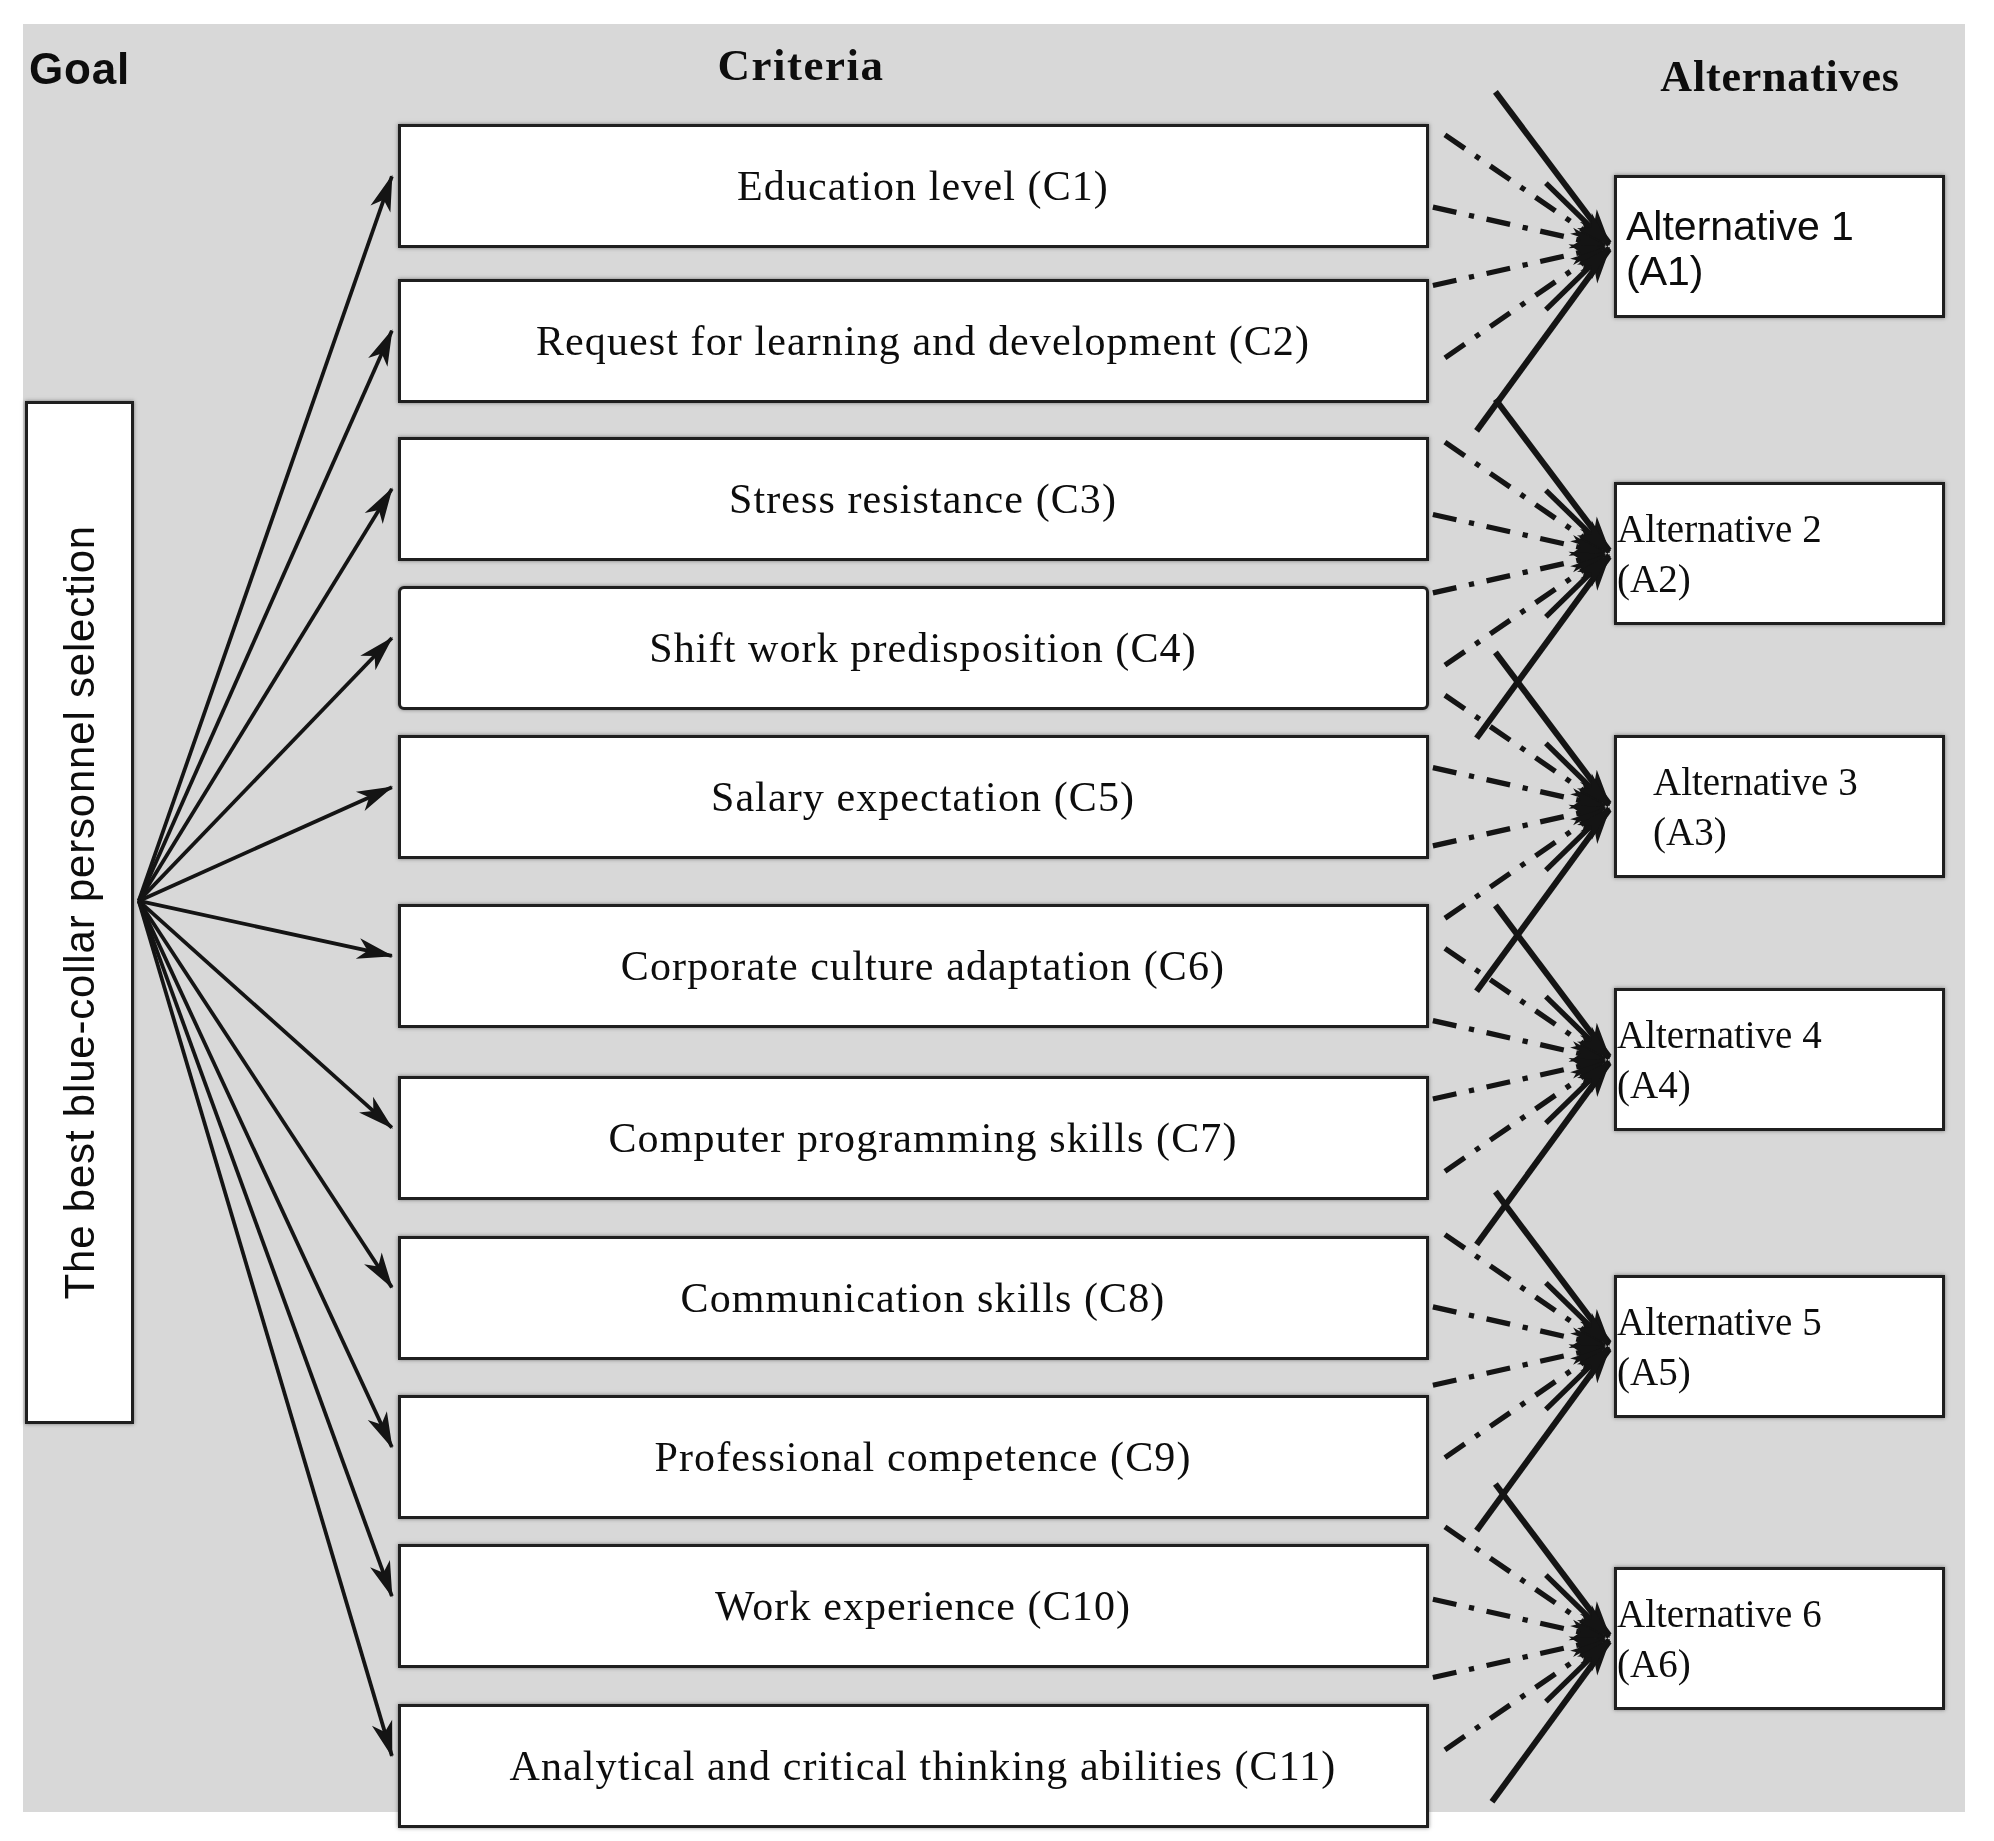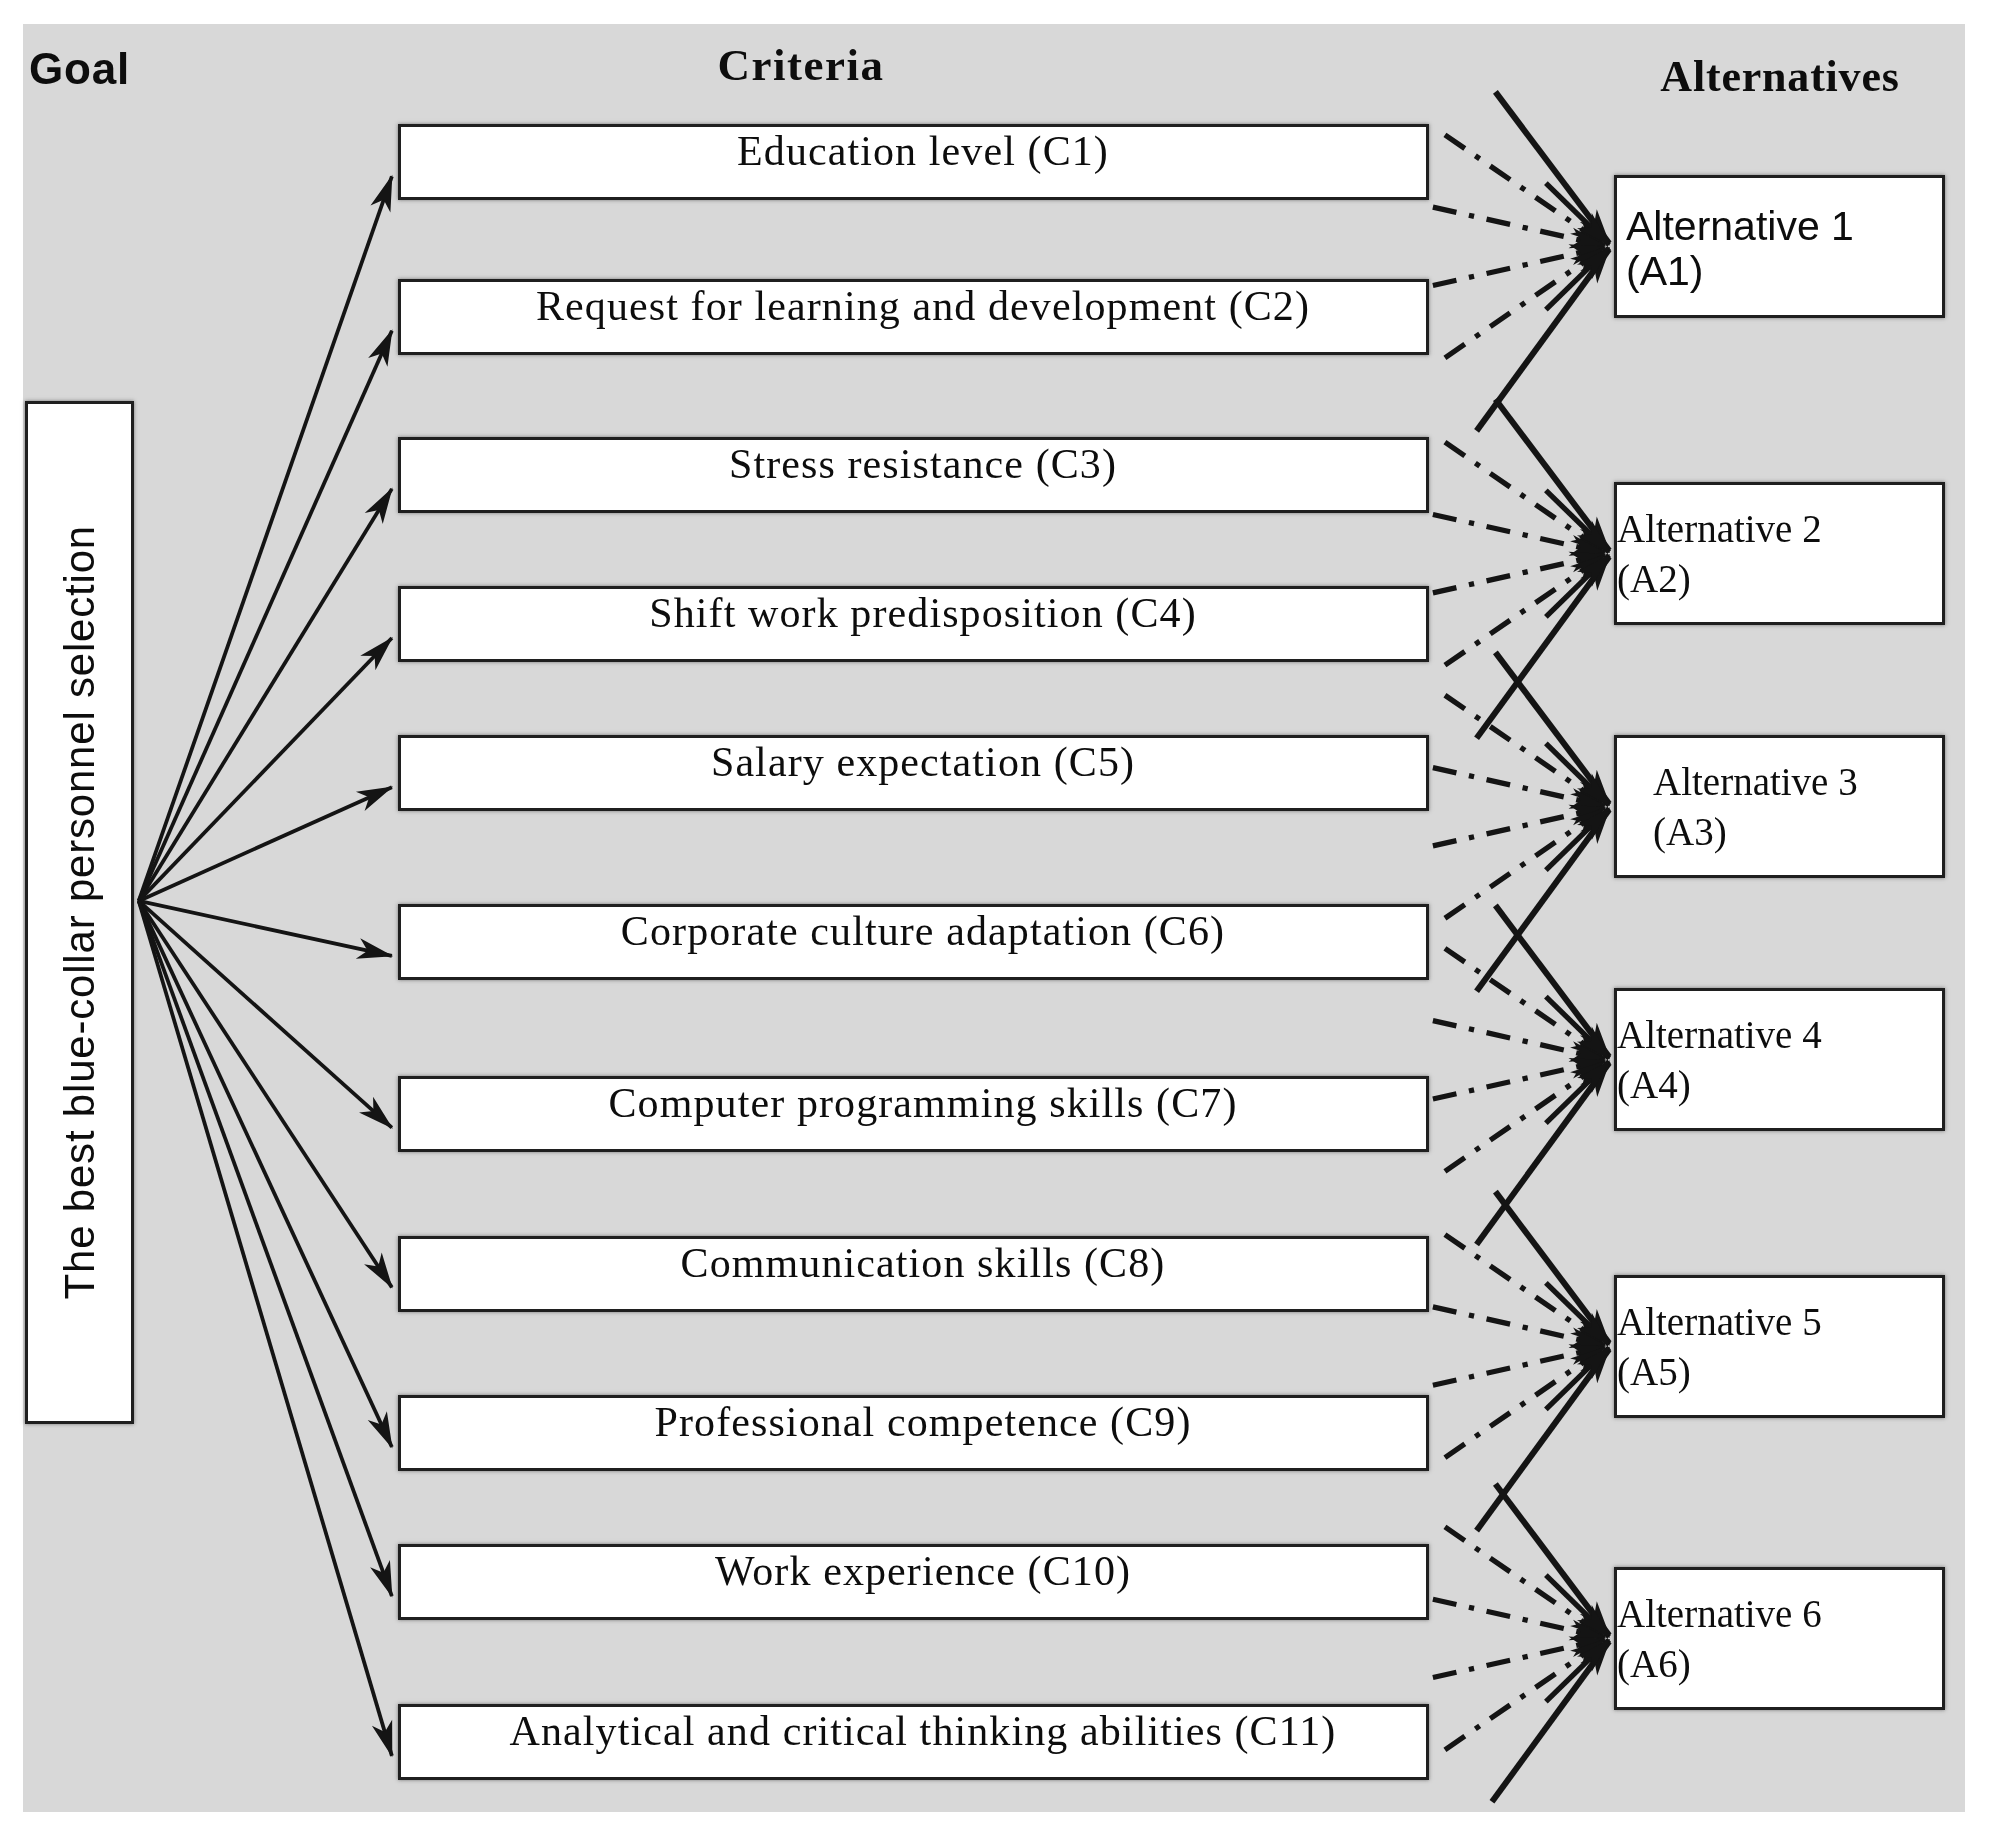--- a/index.html
+++ b/index.html
@@ -23,22 +23,22 @@
   #goal-box{
     left:25px;top:401px;width:109px;height:1023px;
     display:flex;align-items:center;justify-content:center;
   }
   #goal-box .vtext{
     writing-mode:vertical-rl;transform:rotate(180deg);
     font-family:"Liberation Sans",sans-serif;font-size:42px;letter-spacing:0.8px;
     white-space:nowrap;
   }
   .crit{
-    left:398px;width:1031px;height:76px;
-    display:flex;align-items:flex-start;justify-content:center;
+    left:398px;width:1031px;height:124px;
+    display:flex;align-items:center;justify-content:center;
     font-size:42px;letter-spacing:1.1px;white-space:nowrap;padding-left:19px;
   }
   .alt{
     left:1614px;width:331px;height:143px;
     display:flex;flex-direction:column;align-items:flex-start;justify-content:center;
     font-size:39px;line-height:50px;text-align:center;
   }
   .alt.left{
     align-items:flex-start;justify-content:center;
     padding:9px 0 4.5px 9px;text-align:left;
@@ -153,21 +153,21 @@
 <div id="crit-col">
     <div class="box crit" style="top: 124px;">
       <span>Education level (C1)</span>
     </div>
     <div class="box crit" style="top: 279px;">
       <span>Request for learning and development (C2)</span>
     </div>
     <div class="box crit" style="top: 437px;">
       <span>Stress resistance (C3)</span>
     </div>
-    <div class="box crit" style="top: 586px;">
+    <div class="box crit" style="top: 586px; border-radius: 6px;">
       <span>Shift work predisposition (C4)</span>
     </div>
     <div class="box crit" style="top: 735px;">
       <span>Salary expectation (C5)</span>
     </div>
     <div class="box crit" style="top: 904px;">
       <span>Corporate culture adaptation (C6)</span>
     </div>
     <div class="box crit" style="top: 1076px;">
       <span>Computer programming skills (C7)</span>

